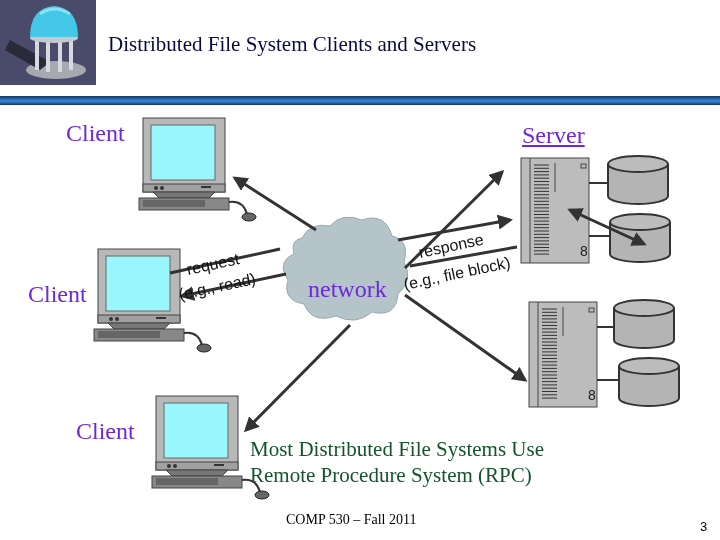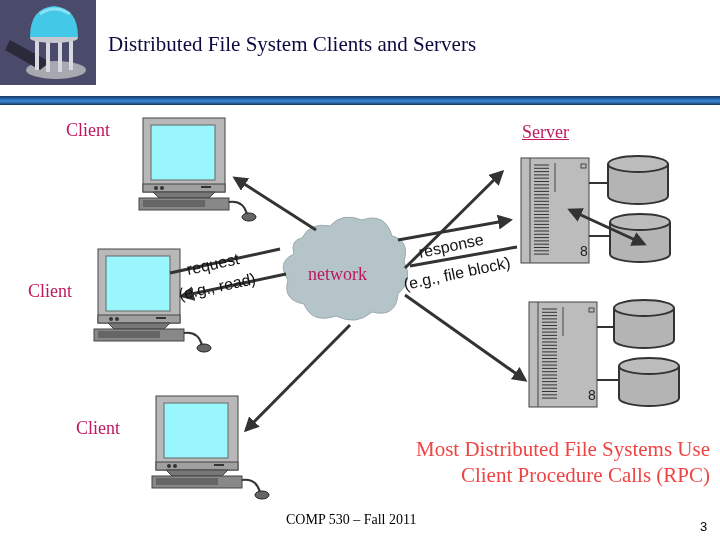--- a/index.html
+++ b/index.html
@@ -2,23 +2,23 @@
 <html><head>
 <meta charset="utf-8">
 <style>
   html, body { margin:0; padding:0; background:#fff; }
   body { width:720px; height:540px; position:relative; overflow:hidden; font-family:"Liberation Serif", serif; }
   .abs { position:absolute; }
   #logo { left:0; top:0; width:96px; height:85px; }
   #title { left:108px; top:32px; font-size:21px; color:#0a0a40; white-space:nowrap; }
   #bar { left:0; top:96px; width:720px; height:9px;
          background:linear-gradient(to bottom,#16365c 0%,#2c78c8 45%,#3c8ae0 55%,#16365c 100%); }
-  .lbl { font-size:18px; color:#be185d; white-space:nowrap; }
+  .lbl { font-size:24px; color:#6d28d9; white-space:nowrap; }
   #diagram { left:0; top:0; width:720px; height:540px; }
-  #caption { left:250px; top:436px; width:460px; text-align:right; font-size:21px; line-height:26px; color:#ef4444; }
+  #caption { left:250px; top:436px; width:460px; text-align:left; font-size:21px; line-height:26px; color:#14532d; }
   #footer { left:286px; top:512px; font-size:14px; color:#000; }
   #pagenum { left:700px; top:519px; font-size:13px; font-family:"Liberation Sans", sans-serif; color:#000; }
 </style>
 </head>
 <body>
 
 <svg id="logo" class="abs" viewBox="0 0 96 85">
   <rect x="0" y="0" width="96" height="85" fill="#4a4a6a"></rect>
   <ellipse cx="56" cy="70" rx="30" ry="9" fill="#a8a8b0"></ellipse>
   <polygon points="10,40 50,62 40,70 5,50" fill="#2a2a3a"></polygon>
@@ -160,21 +160,21 @@
   <text x="188" y="275" font-size="16" font-family="Liberation Sans, sans-serif" fill="#111" transform="rotate(-12 188 275)">request</text>
   <text x="180" y="300" font-size="16" font-family="Liberation Sans, sans-serif" fill="#111" transform="rotate(-12 180 300)">(e.g., read)</text>
   <text x="420" y="258" font-size="16" font-family="Liberation Sans, sans-serif" fill="#111" transform="rotate(-12 420 258)">response</text>
   <text x="405" y="290" font-size="16" font-family="Liberation Sans, sans-serif" fill="#111" transform="rotate(-12 405 290)">(e.g., file block)</text>
 </svg>
 
 <div class="abs lbl" style="left:66px;top:120px;">Client</div>
 <div class="abs lbl" style="left:28px;top:281px;">Client</div>
 <div class="abs lbl" style="left:76px;top:418px;">Client</div>
 <div class="abs lbl" style="left:522px;top:122px;text-decoration:underline;">Server</div>
-<div class="abs lbl" style="left:308px;top:264px;">network</div>
+<div class="abs lbl" style="left:308px;top:276px;">network</div>
 
 <div id="caption" class="abs">
   <div>Most Distributed File Systems Use</div>
-  <div>Client Procedure Calls (RPC)</div>
+  <div>Remote Procedure System (RPC)</div>
 </div>
 
 <div id="footer" class="abs">COMP 530 – Fall 2011</div>
 <div id="pagenum" class="abs">3</div>
 
 </body></html>

